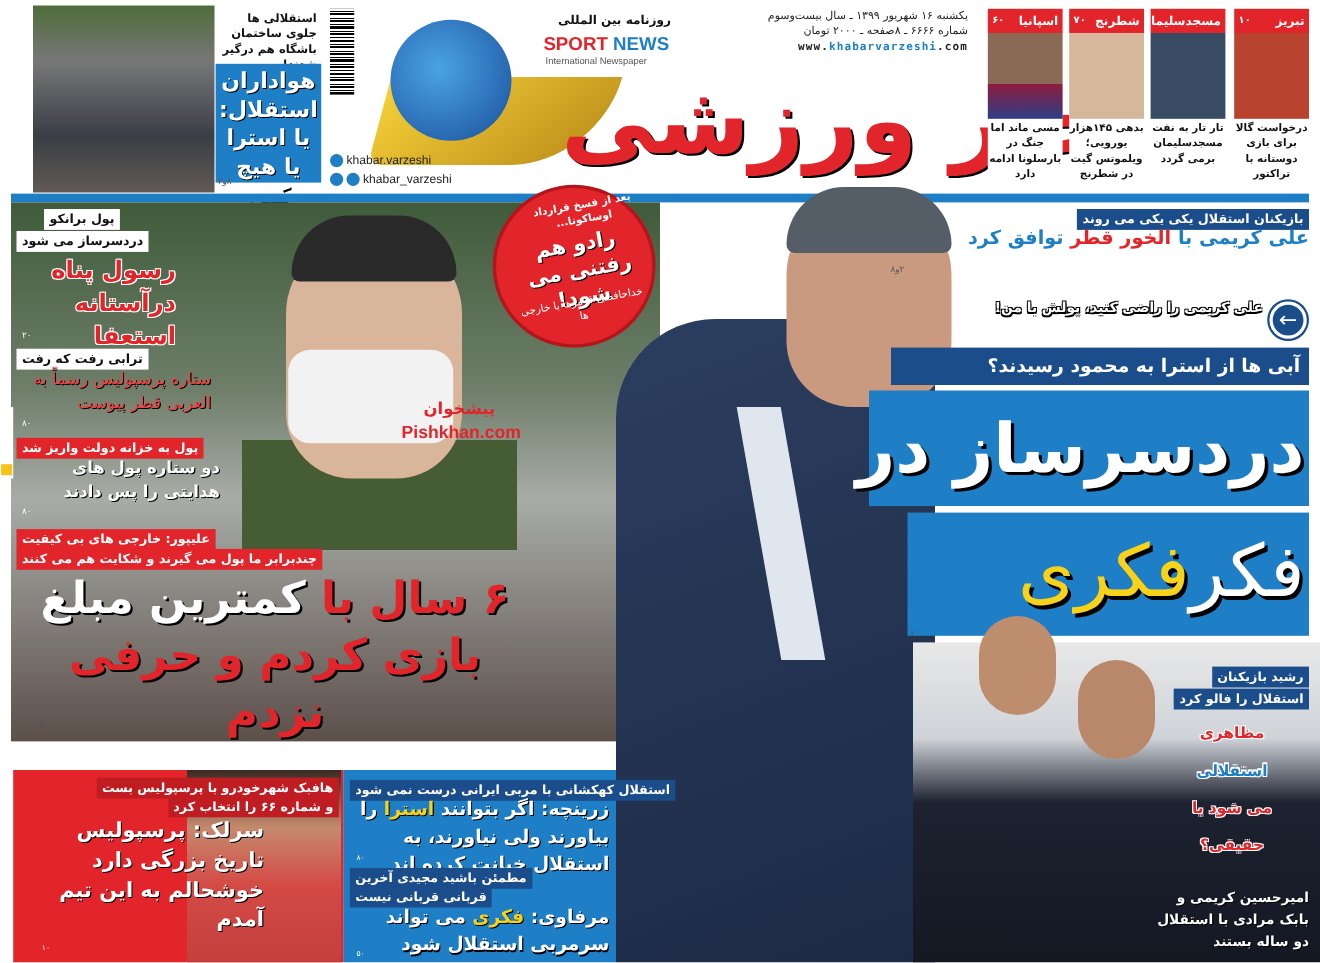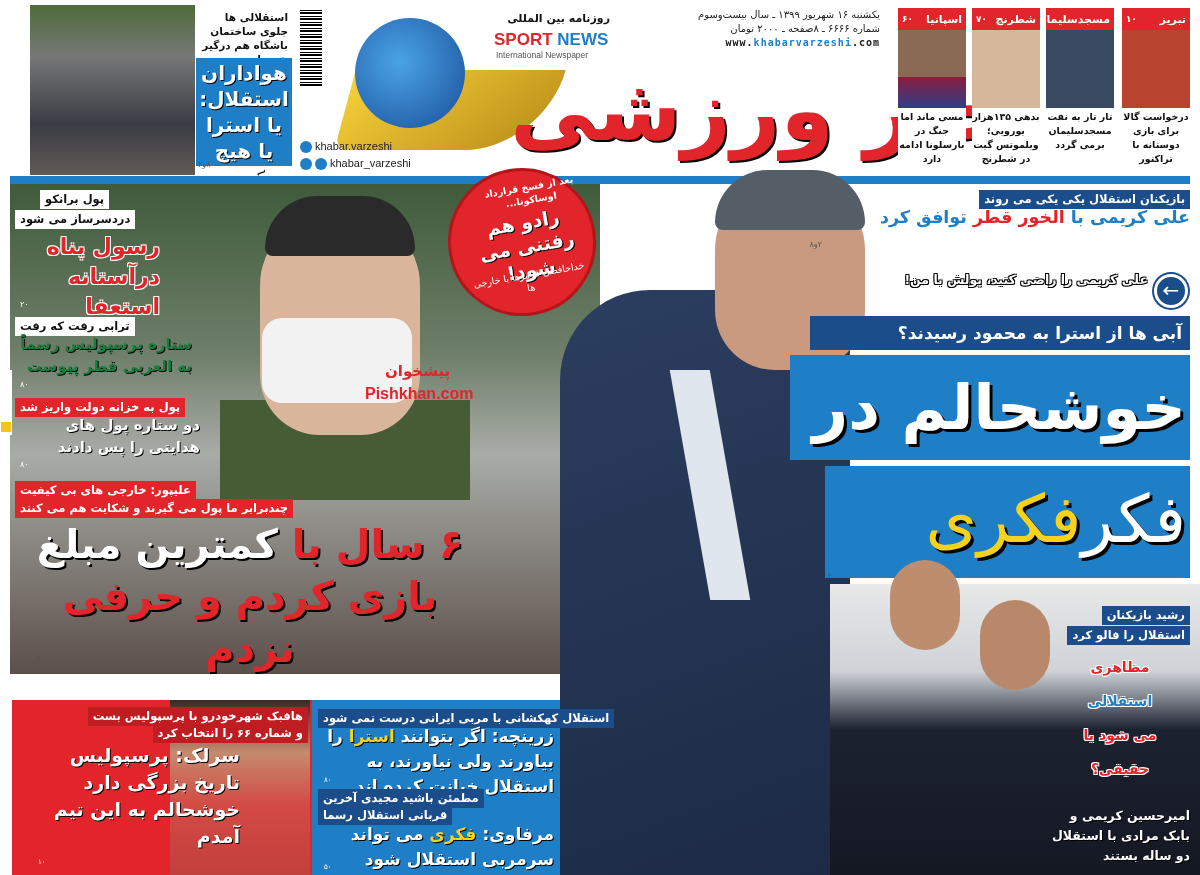--- a/index.html
+++ b/index.html
@@ -39,21 +39,21 @@
 .hair{left:265px;top:196px;width:150px;height:60px;background:#2a2a2a;border-radius:70px 70px 10px 10px}
 .shirt{left:220px;top:400px;width:250px;height:100px;background:#465c35}
 .lbl{background:#fff;color:#111;font-size:11.5px;font-weight:bold;padding:1px 5px;display:inline-block;line-height:17px}
 .lbl.red{background:#e1252a;color:#fff}
 .lbl.blue{background:#1a4d8a;color:#fff}
 .rasul-l1{left:40px;top:188px}
 .rasul-l2{left:15px;top:208px}
 .rasul-head{left:10px;top:232px;width:150px;font-size:22px;line-height:30px;font-weight:bold;color:#e1252a;text-align:right;text-shadow:1px 1px 0 #fff,-1px -1px 0 #fff,1px -1px 0 #fff,-1px 1px 0 #fff}
 .rasul-pg{left:20px;top:300px;font-size:8px;color:#fff}
 .tarabi-lbl{left:15px;top:315px}
-.tarabi-head{left:12px;top:333px;width:180px;font-size:15px;line-height:22px;font-weight:bold;color:#15803d;text-align:right;text-shadow:1px 1px 0 #000}
+.tarabi-head{left:12px;top:333px;width:180px;font-size:15px;line-height:22px;font-weight:normal;color:#ef4444;text-align:right;text-shadow:1px 1px 0 #000}
 .tarabi-pg{left:20px;top:380px;font-size:8px;color:#fff}
 .pool-lbl{left:15px;top:396px}
 .pool-head{left:15px;top:414px;width:185px;font-size:15px;line-height:22px;font-weight:bold;color:#fff;text-shadow:1px 1px 0 #000}
 .pool-pg{left:20px;top:460px;font-size:8px;color:#fff}
 .ali-l1{left:15px;top:479px}
 .ali-l2{left:15px;top:497px}
 .ali-head{left:20px;top:518px;width:460px;font-size:40px;line-height:52px;font-weight:bold;color:#fff;text-align:center;text-shadow:2px 2px 0 #000}
 .ali-head .r{color:#e1252a}
 .ali-head2{color:#e1252a}
 .ali-pg{left:36px;top:654px;font-size:8px;color:#555}
@@ -231,21 +231,21 @@
 <div class="abs saad-arrow">←</div>
 <div class="abs saad-text">
   <div>علی کریمی را راضی کنید، پولش با من!</div>
 </div>
 
 <div class="abs abi-bar"></div>
 <div class="abs abi-text">آبی ها از استرا به محمود رسیدند؟</div>
 
 <div class="abs big-bar1"></div>
 <div class="abs big-bar2"></div>
-<div class="abs big1">خوشحالم در</div>
+<div class="abs big1">دردسرساز در</div>
 <div class="abs big2"><span>فکر</span><span class="y">فکری</span></div>
 <div class="abs big-pg">۲۰</div>
 
 <div class="abs players"></div>
 <div class="abs pl-face1"></div>
 <div class="abs pl-face2"></div>
 <div class="abs rashid-l1"><span class="lbl blue">رشید بازیکنان</span></div>
 <div class="abs rashid-l2"><span class="lbl blue">استقلال را فالو کرد</span></div>
 <div class="abs mazaheri">
   <div>مظاهری</div>
@@ -253,21 +253,21 @@
   <div>می شود یا</div>
   <div>حقیقی؟</div>
 </div>
 <div class="abs amir">امیرحسین کریمی و بابک مرادی با استقلال دو ساله بستند</div>
 
 <div class="abs bc-box"></div>
 <div class="abs zar-lbl"><span class="lbl blue">استقلال کهکشانی با مربی ایرانی درست نمی شود</span></div>
 <div class="abs zar-head"><span>زرینچه: اگر بتوانند</span> <span class="y">استرا</span> <span>را بیاورند ولی نیاورند، به استقلال خیانت کرده اند</span></div>
 <div class="abs zar-pg">۸۰</div>
 <div class="abs mot-l1"><span class="lbl blue">مطمئن باشید مجیدی آخرین</span></div>
-<div class="abs mot-l2"><span class="lbl blue">قربانی استقلال رسما</span></div>
+<div class="abs mot-l2"><span class="lbl blue">قربانی قربانی نیست</span></div>
 <div class="abs mar-head"><span>مرفاوی:</span> <span class="y">فکری</span> <span>می تواند سرمربی استقلال شود</span></div>
 <div class="abs mar-pg">۵۰</div>
 
 <div class="abs bl-box"></div>
 <div class="abs bl-player"></div>
 <div class="abs haf-l1"><span class="lbl" style="background:#c01d22;color:#fff">هافبک شهرخودرو با پرسپولیس بست</span></div>
 <div class="abs haf-l2"><span class="lbl" style="background:#c01d22;color:#fff">و شماره ۶۶ را انتخاب کرد</span></div>
 <div class="abs sarlak">سرلک: پرسپولیس تاریخ بزرگی دارد خوشحالم به این تیم آمدم</div>
 <div class="abs sarlak-pg">۱۰</div>
 

